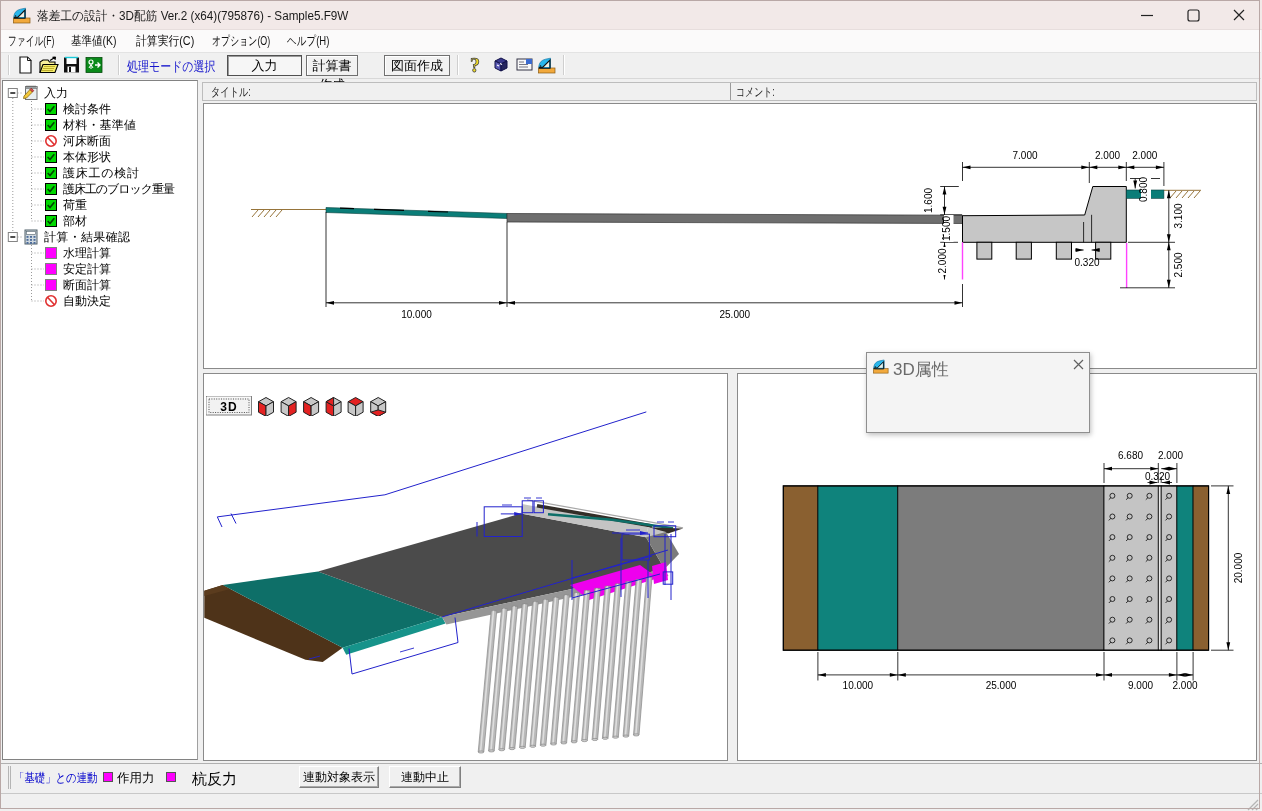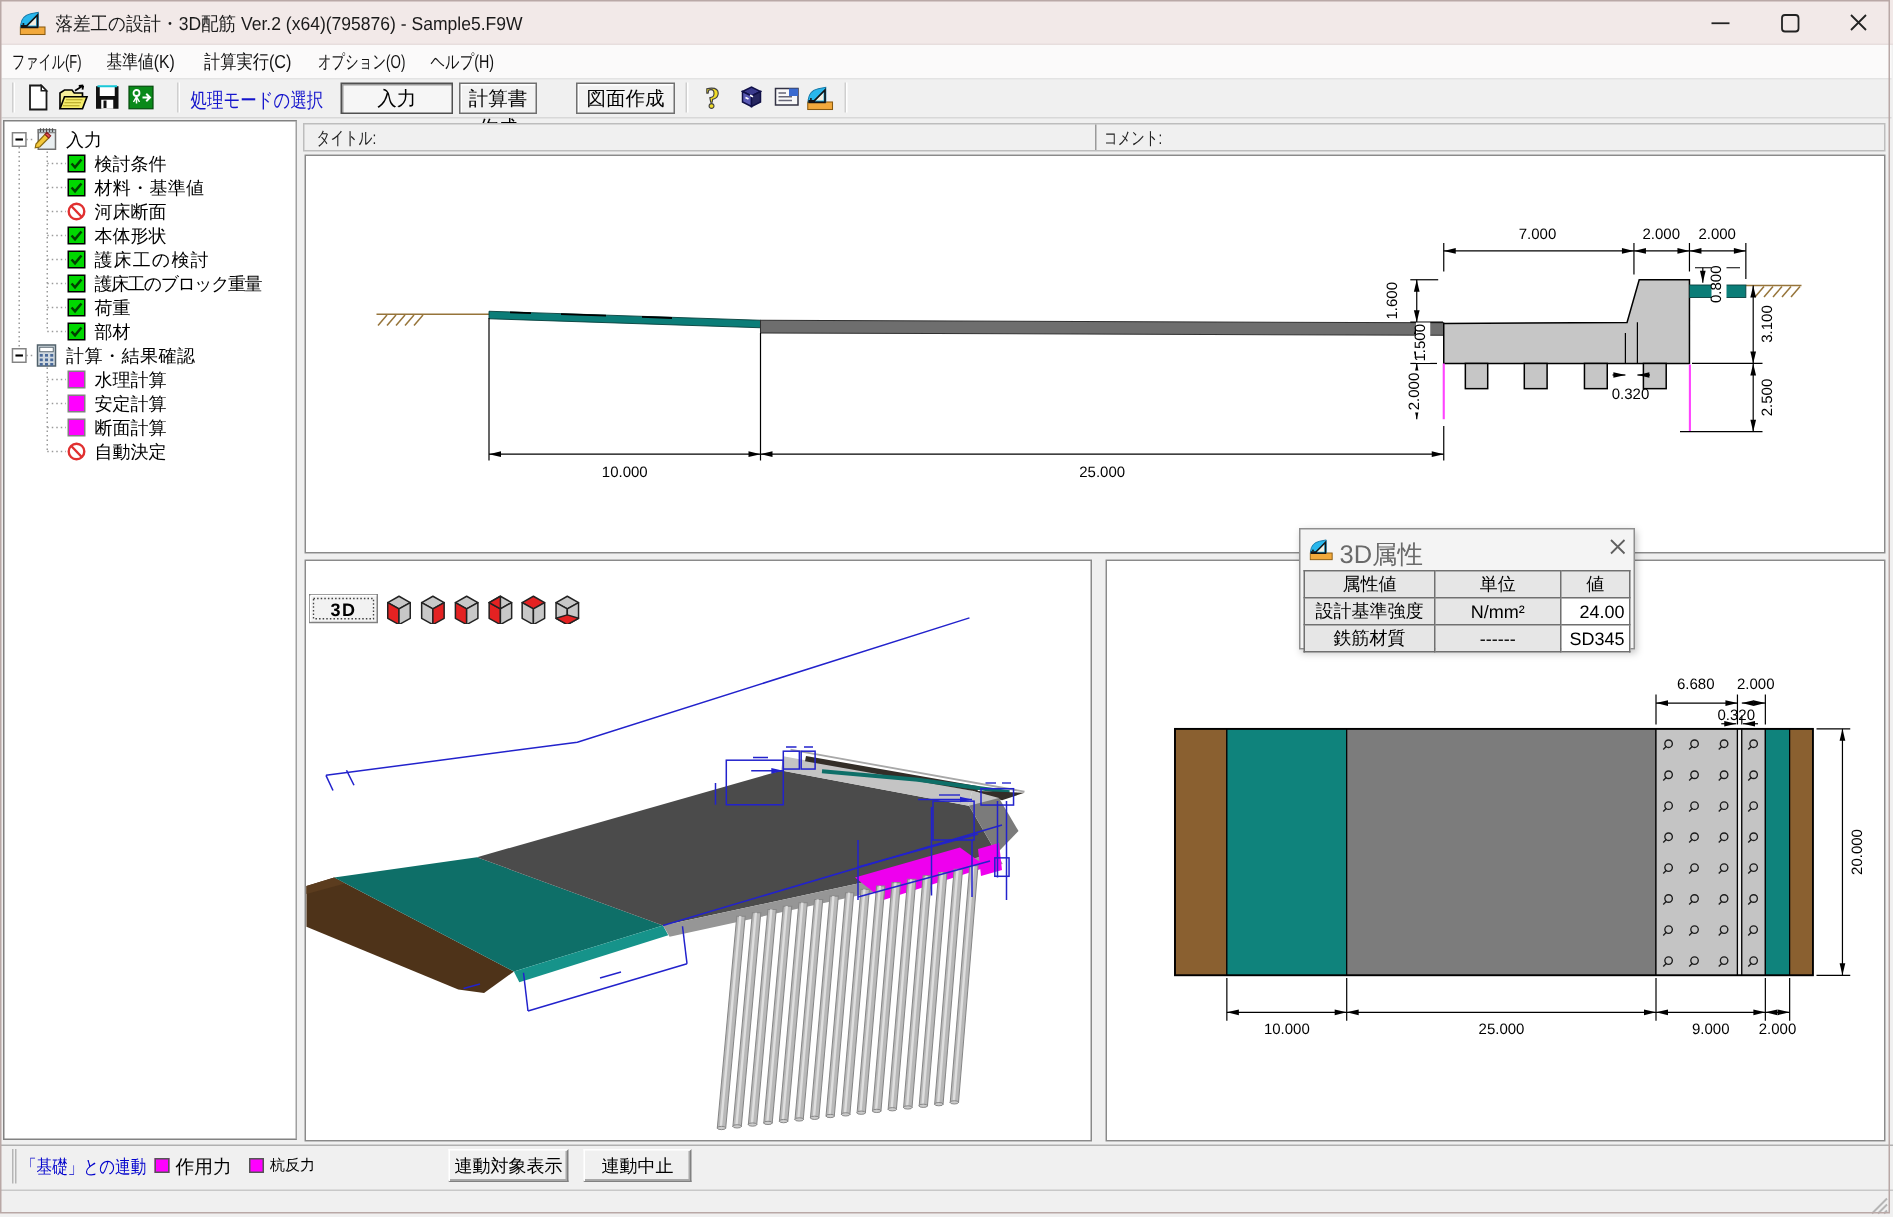--- a/index.html
+++ b/index.html
@@ -629,48 +629,29 @@
  <path d="M1.5 11.2 L4.8 11.2 L12 4 L12 12.2 L1.5 12.2 Z" fill="none" stroke="#141414" stroke-width="1.1"></path>
  <circle cx="2.6" cy="10" r="0.7" fill="#141414"></circle>
   </svg>
  </div>
  <div class="abs" style="left:26px;top:5px;font-size:17px;color:#6a6a6a;">3D属性</div>
  <div class="abs" style="left:204px;top:4px;width:16px;height:16px;">
   <svg width="16" height="16">
         <path d="M3 3 L12 12 M12 3 L3 12" stroke="#606060" stroke-width="1.2"></path>
       </svg>
  </div>
- <table style="position:absolute;left:2px;top:27px;border-collapse:collapse;font-size:12px;font-family:'Liberation Sans',sans-serif;">
-  <tbody>
-        <tr>
-   <td style="width:87px;height:15px;background:#e6e6e6;border:1px solid #707070;text-align:center;padding:0;">属性値</td>
-   <td style="width:84px;background:#e6e6e6;border:1px solid #707070;text-align:center;padding:0;">単位</td>
-   <td style="width:46px;background:#e6e6e6;border:1px solid #707070;text-align:center;padding:0;">値</td>
-  </tr>
-  <tr>
-   <td style="height:15px;background:#e6e6e6;border:1px solid #707070;text-align:center;padding:0;">設計基準強度</td>
-   <td style="background:#e6e6e6;border:1px solid #707070;text-align:center;padding:0;">N/mm²</td>
-   <td style="background:#fff;border:1px solid #707070;text-align:right;padding:0 3px 0 0;">24.00</td>
-  </tr>
-  <tr>
-   <td style="height:15px;background:#e6e6e6;border:1px solid #707070;text-align:center;padding:0;">鉄筋材質</td>
-   <td style="background:#e6e6e6;border:1px solid #707070;text-align:center;padding:0;">------</td>
-   <td style="background:#fff;border:1px solid #707070;text-align:right;padding:0 3px 0 0;">SD345</td>
-  </tr>
- </tbody>
-    </table>
 </div>
 
 <div class="abs bottombar"></div>
 <div class="abs" style="left:8px;top:766px;width:3px;height:23px;border-left:1px solid #b5b5b5;border-right:1px solid #b5b5b5;"></div>
 <div class="abs" style="left:14px;top:770px;font-size:12.5px;color:#0000cc;transform:scaleX(.83);transform-origin:0 50%;">「基礎」との連動</div>
 <div class="abs" style="left:103px;top:772px;width:10px;height:10px;background:#ff00ff;border:1px solid #555;"></div>
 <div class="abs" style="left:117px;top:770px;font-size:12.5px;color:#000;">作用力</div>
 <div class="abs" style="left:166px;top:772px;width:10px;height:10px;background:#ff00ff;border:1px solid #555;"></div>
-<div class="abs" style="left:180px;top:770px;font-size:10px;color:#000;">杭反力</div>
+<div class="abs" style="left:192px;top:770px;font-size:15px;color:#000;">杭反力</div>
 <div class="bbtn" style="left:299px;width:80px;">連動対象表示</div>
 <div class="bbtn" style="left:389px;width:72px;">連動中止</div>
 <div class="abs statusbar"></div>
 <div class="abs" style="left:1246px;top:797px;width:13px;height:13px;">
 <svg width="13" height="13">
       <path d="M12 2 L2 12 M12 6 L6 12 M12 10 L10 12" stroke="#b5b5b5" stroke-width="1.3"></path>
     </svg></div>
 <div class="abs winborder"></div>
 
 </body></html>

